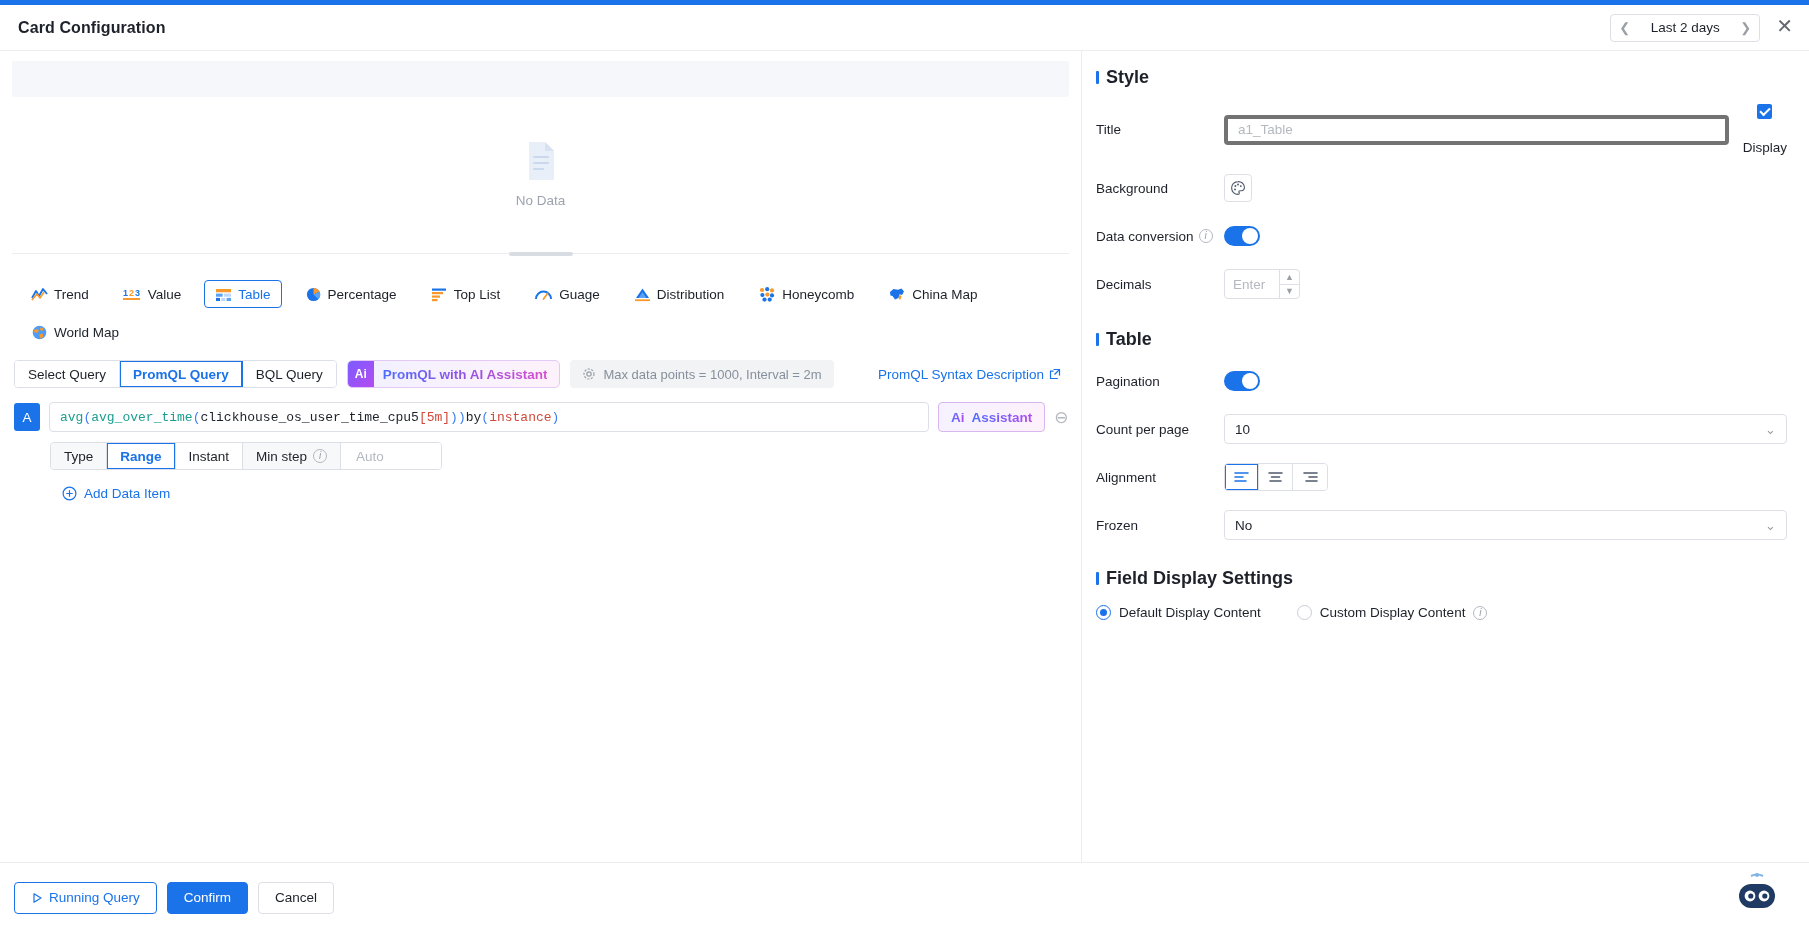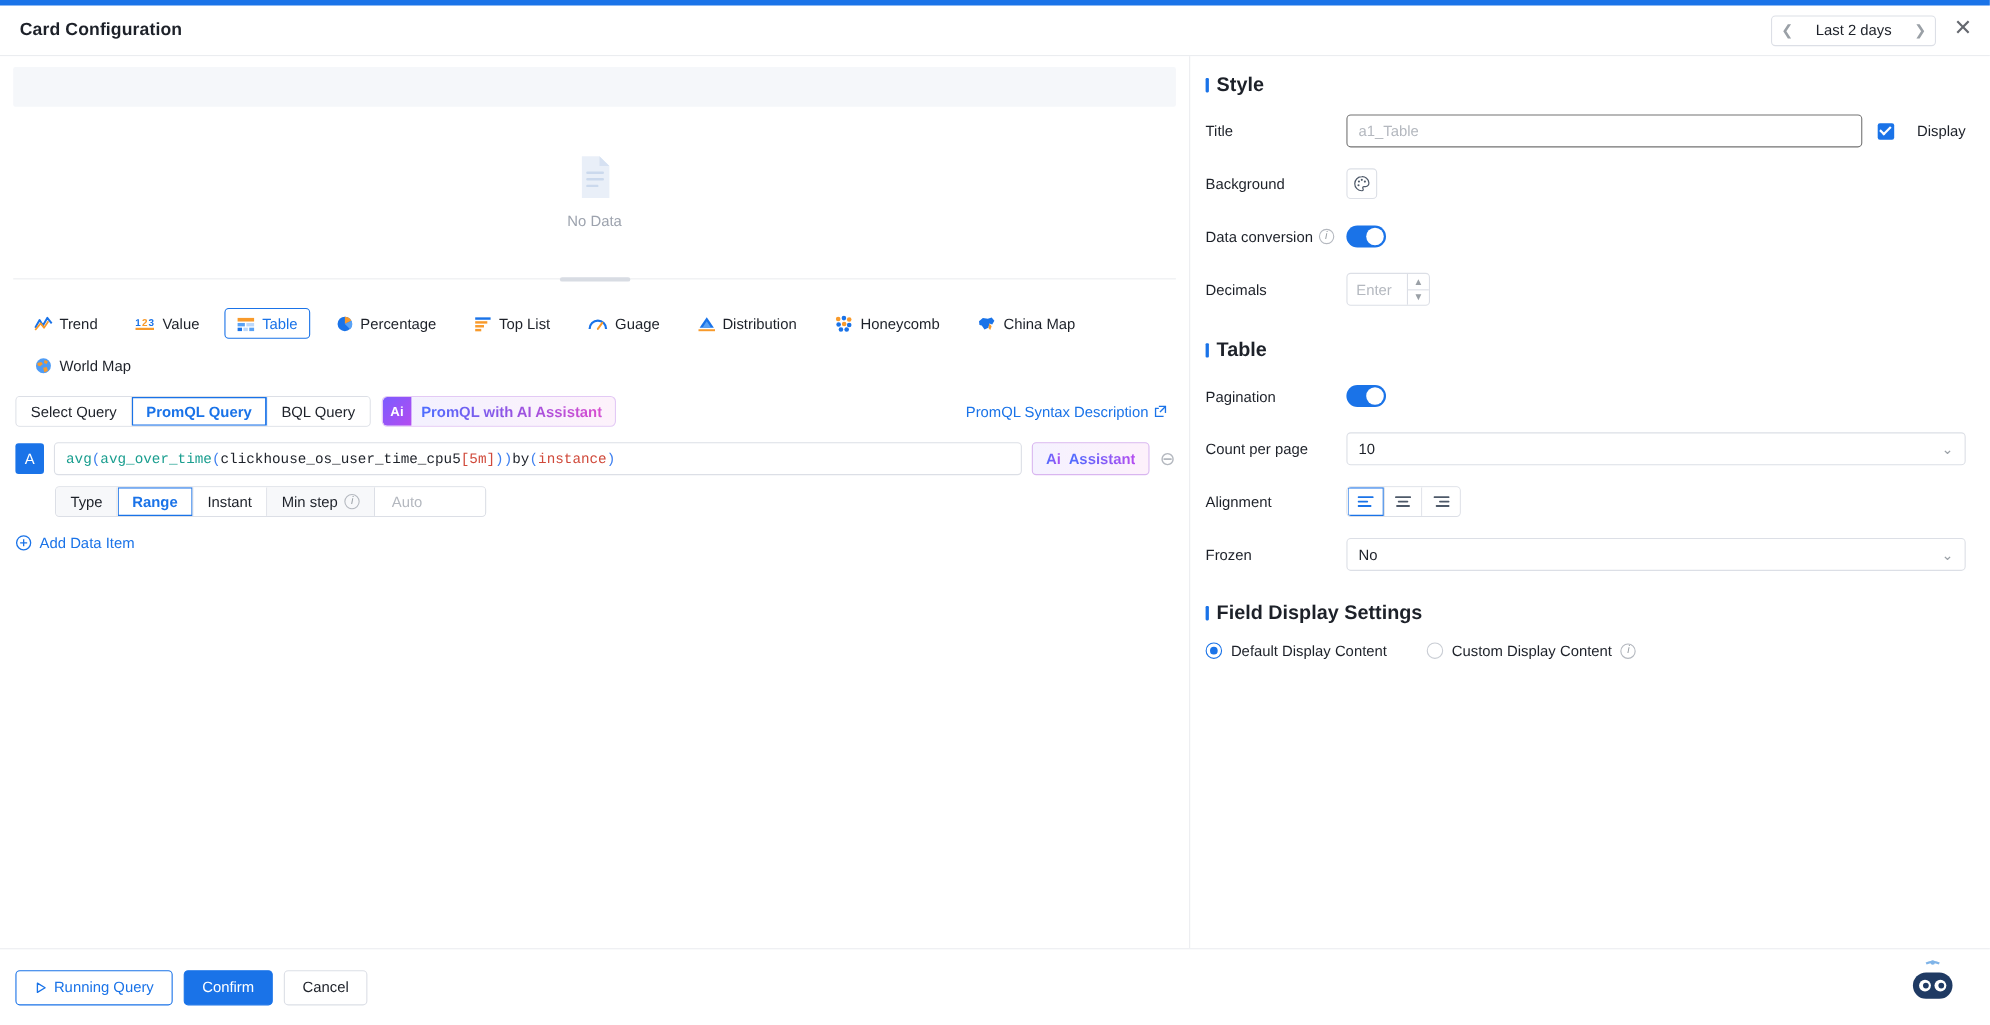--- a/index.html
+++ b/index.html
@@ -154,45 +154,45 @@
   .type-seg > div.sel { background:#fff; color:#1a73e8; font-weight:bold; box-shadow:inset 0 0 0 1px #1a73e8; }
   .type-seg > div:last-child { border-right:none; }
   .type-seg input {
     border:none; outline:none; width:74px; font-size:13.5px;
     font-family:"Liberation Sans", sans-serif; color:#1d2129; background:transparent;
   }
   .type-seg input::placeholder { color:#b4b8bf; }
 
   .add-item {
     display:flex; align-items:flex-start; gap:7px; color:#1a73e8;
-    font-size:13.5px; padding:16px 0 0 14px; cursor:pointer; width:fit-content;
+    font-size:13.5px; padding:16px 0 0 14px; cursor:pointer; width:fit-content;margin-left:48px;
   }
 
   
   .sec-title {
     display:flex; align-items:center; gap:7px; font-size:18px;
     font-weight:bold; color:#1d2129; margin-bottom:16px;
   }
   .sec-title:before { content:""; width:3px; height:13px; background:#1a73e8; border-radius:1px; }
   .field { display:flex; align-items:center; margin-bottom:18px; min-height:30px; }
   .field-label {
     width:128px; flex:0 0 128px; font-size:13.5px; color:#1d2129;
     display:flex; align-items:center; gap:5px;
   }
   .info-i {
     width:14px; height:14px; border:1px solid #b4b8bf; border-radius:50%;
     color:#9aa0a6; font-size:10px; display:inline-flex; align-items:center;
     justify-content:center; font-style:italic; line-height:1;
   }
   .txt-input {
-    flex:1; height:30px; border:1px solid #737373; border-radius:4px;
+    flex:1; height:30px; border:4px solid #737373; border-radius:4px;
     display:flex; align-items:center; padding:0 10px; color:#b4b8bf; font-size:13.5px;
     background:#fff;
   }
-  .checkbox-wrap { display:flex; align-items:center; gap:21px; margin-left:14px; cursor:pointer; }
+  .checkbox-wrap { display:flex; align-items:center; gap:21px; margin-left:14px; cursor:pointer;flex-direction:column; }
   .cb {
     width:15px; height:15px; background:#1a73e8; border-radius:2px;
     display:flex; align-items:center; justify-content:center;
   }
   .cb:after {
     content:""; width:4px; height:8px; border:solid #fff; border-width:0 2px 2px 0;
     transform:rotate(45deg) translate(-1px,-1px);
   }
   .cb-label { font-size:13.5px; color:#1d2129; }
   .color-btn {
@@ -395,20 +395,27 @@
         <div>Select Query</div>
         <div class="on">PromQL Query</div>
         <div>BQL Query</div>
       </div>
 
       <div class="ai-pill">
         <span class="ai-badge">Ai</span>
         <span class="ai-text">PromQL with AI Assistant</span>
       </div>
 
+      <div class="hint-pill">
+        <svg width="14" height="14" viewBox="0 0 14 14">
+          <circle cx="7" cy="7" r="2.2" fill="none" stroke="#9aa0a6" stroke-width="1.2"></circle>
+          <circle cx="7" cy="7" r="5" fill="none" stroke="#9aa0a6" stroke-width="1.2" stroke-dasharray="2.2 1.4"></circle>
+        </svg>
+        <span>Max data points = 1000, Interval = 2m</span>
+      </div>
 
       <div class="syntax-link">
         <span>PromQL Syntax Description</span>
         <svg width="12" height="12" viewBox="0 0 12 12">
           <path d="M4.5 1.5H10.5V7.5" fill="none" stroke="#1a73e8" stroke-width="1.2"></path>
           <path d="M10.5 1.5L5.5 6.5" stroke="#1a73e8" stroke-width="1.2"></path>
           <path d="M8.8 10.5H1.5V3.2h3" fill="none" stroke="#1a73e8" stroke-width="1.2"></path>
         </svg>
       </div>
     </div>

